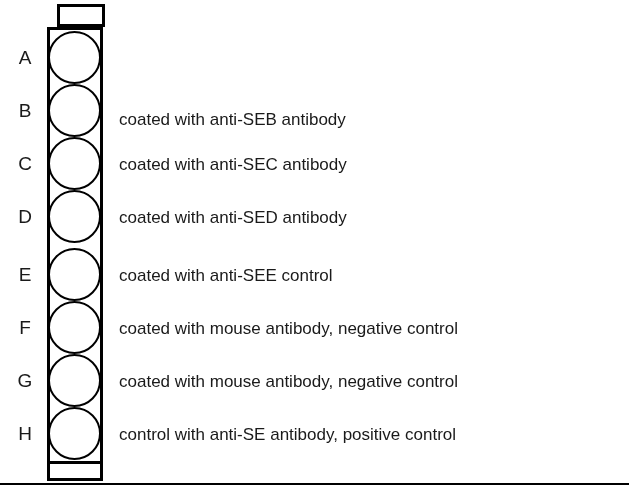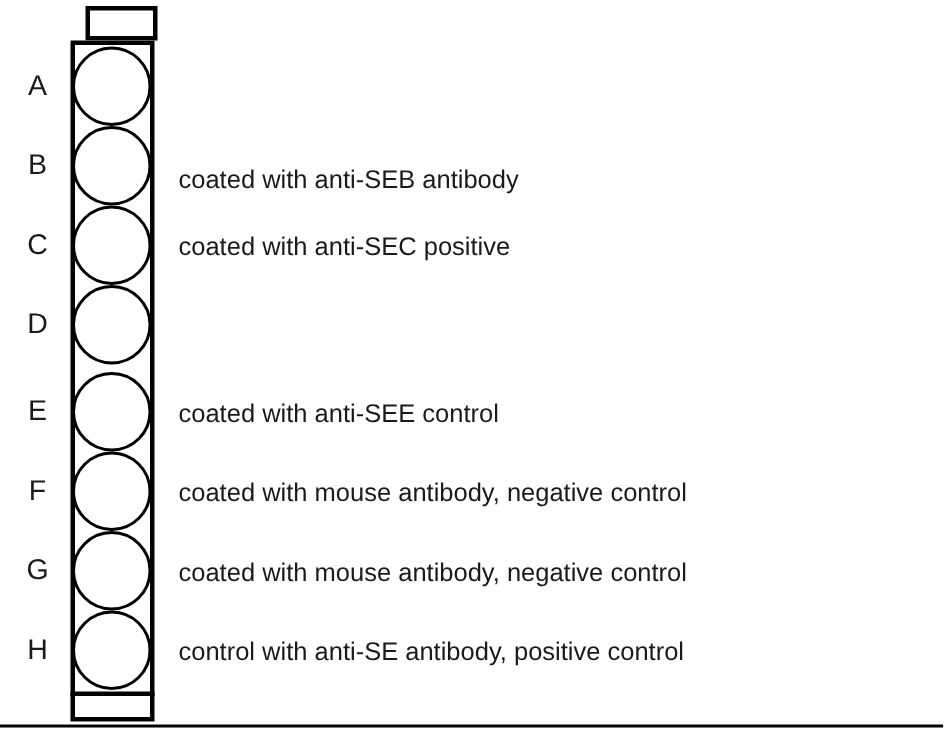--- a/index.html
+++ b/index.html
@@ -126,21 +126,22 @@
   <div class="row-letter" style="top:48px">A</div>
   <div class="row-letter" style="top:101px">B</div>
   <div class="row-letter" style="top:154px">C</div>
   <div class="row-letter" style="top:207px">D</div>
   <div class="row-letter" style="top:265px">E</div>
   <div class="row-letter" style="top:318px">F</div>
   <div class="row-letter" style="top:371px">G</div>
   <div class="row-letter" style="top:424px">H</div>
 
   <div class="row-label" style="top:111px">coated with anti-SEB antibody</div>
-  <div class="row-label" style="top:156px">coated with anti-SEC positive</div>
+  <div class="row-label" style="top:156px">coated with anti-SEC antibody</div>
+  <div class="row-label" style="top:209px">coated with anti-SED antibody</div>
   <div class="row-label" style="top:267px">coated with anti-SEE control</div>
   <div class="row-label" style="top:320px">coated with mouse antibody, negative control</div>
   <div class="row-label" style="top:373px">coated with mouse antibody, negative control</div>
   <div class="row-label" style="top:426px">control with anti-SE antibody, positive control</div>
 
   <div class="bottom-rule"></div>
 
 </div>
 
 </body></html>

